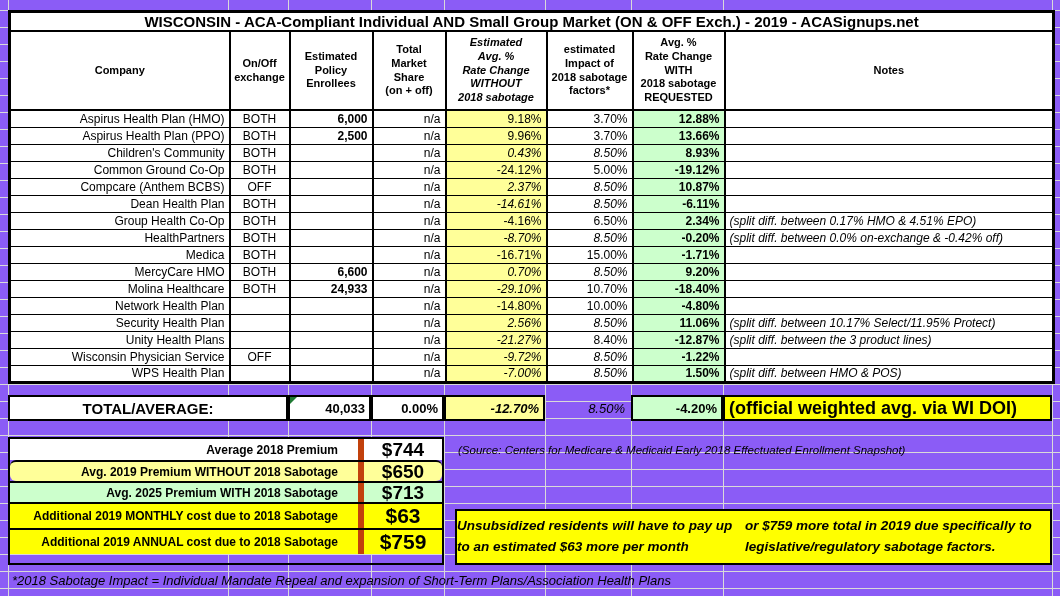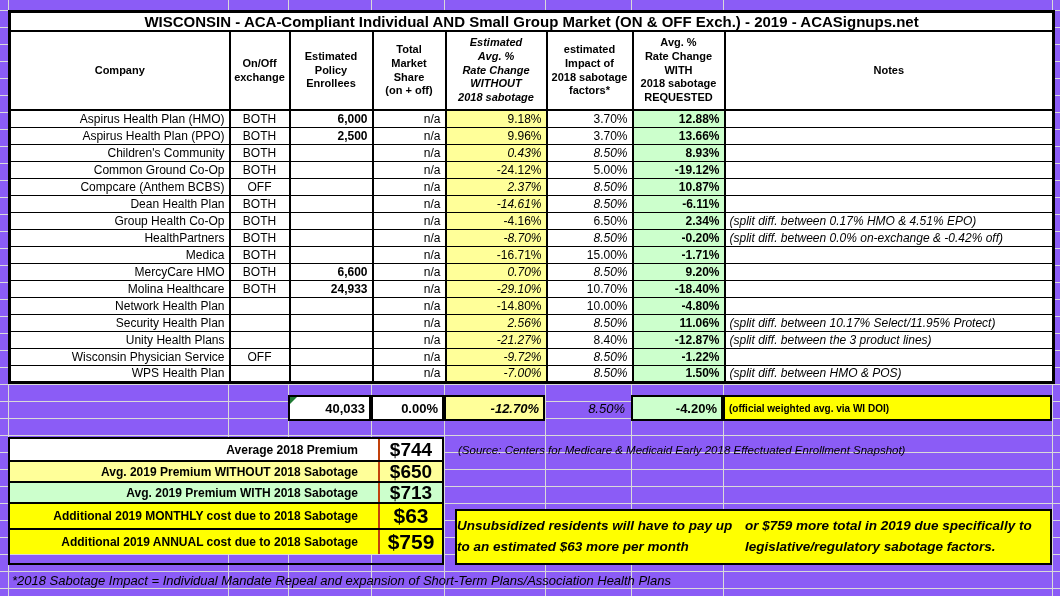--- a/index.html
+++ b/index.html
@@ -41,33 +41,33 @@
   .vb { font-weight:normal; } .vi { font-style:italic; }
 
   
   .tcell { position:absolute; top:395px; height:26px; border:2.5px solid #000; background:#fff; display:flex; align-items:center; font-weight:bold; font-size:13px; }
   .t-label { left:8px; width:280px; justify-content:center; font-size:15px; }
   .t-enr { left:288px; width:83px; justify-content:flex-end; padding-right:4px; }
   .t-share { left:371px; width:73px; justify-content:flex-end; padding-right:4px; }
   .t-wo { left:444px; width:101px; justify-content:flex-end; padding-right:4px; background:var(--pale-yellow); font-style:italic; }
   .t-imp { left:545px; width:86px; justify-content:flex-end; padding-right:6px; border:none; background:transparent; font-weight:normal; font-style:italic; }
   .t-wi { left:631px; width:92px; justify-content:flex-end; padding-right:4px; background:var(--pale-green); }
-  .t-note { left:723px; width:329px; justify-content:flex-start; padding-left:4px; background:var(--bright-yellow); font-size:10px; }
+  .t-note { left:723px; width:329px; justify-content:flex-start; padding-left:4px; background:var(--bright-yellow); font-size:18px; }
   .corner-flag { position:absolute; top:0; left:0; width:0; height:0; border-top:7px solid #1f7a33; border-right:7px solid transparent; }
 
   
   .summary-box { position:absolute; left:8px; top:437px; width:436px; height:128px; border:2.5px solid #000; display:flex; flex-direction:column; }
   .srow { display:flex; border-top:2px solid #000; }
   .srow:first-child { border-top:none; }
   .srow-sm { height:21px; } .srow-lg { height:26px; }
   .slabel { flex:1; display:flex; align-items:center; justify-content:flex-end; padding-right:20px; font-weight:bold; font-size:12px; }
-  .svalue { width:64px; border-left:2px solid #c2410c; display:flex; align-items:center; justify-content:center; font-weight:bold; font-size:19px; }
+  .svalue { width:84px; border-left:6px solid #c2410c; display:flex; align-items:center; justify-content:center; font-weight:bold; font-size:19px; }
   .srow-lg .svalue { font-size:21px; }
   .bg-white { background:#fff; }
-  .bg-pyellow { background:var(--pale-yellow); }
+  .bg-pyellow { background:var(--pale-yellow);border-radius:6px; }
   .bg-pgreen { background:var(--pale-green); }
   .bg-byellow { background:var(--bright-yellow); }
 
   .source-note { position:absolute; left:458px; top:437px; height:25px; display:flex; align-items:center; font-style:italic; font-size:11.5px; }
   .sabotage-box { position:absolute; left:455px; top:509px; width:597px; height:56px; background:var(--bright-yellow); border:2.5px solid #000; display:flex; flex-direction:row; align-items:center; justify-content:center; font-weight:bold; font-style:italic; font-size:13.5px; line-height:1.55; }
   .footnote { position:absolute; left:12px; top:570px; height:21px; display:flex; align-items:center; font-style:italic; font-size:13px; }
 
   :root { --pale-yellow:#FFFF99; --pale-green:#CCFFCC; --bright-yellow:#FFFF00; }
 </style>
 </head>
@@ -276,41 +276,42 @@
           <td class="c-enr"></td>
           <td class="c-share">n/a</td>
           <td class="c-wo vi">-7.00%</td>
           <td class="c-imp vi">8.50%</td>
           <td class="c-wi">1.50%</td>
           <td class="c-note">(split diff. between HMO &amp; POS)</td>
         </tr>
       </tbody>
   </table>
 
+  <div class="tcell t-label">TOTAL/AVERAGE:</div>
   <div class="tcell t-enr">
     <span class="corner-flag"></span>
     <span>40,033</span>
   </div>
   <div class="tcell t-share">0.00%</div>
   <div class="tcell t-wo">-12.70%</div>
   <div class="tcell t-imp">8.50%</div>
   <div class="tcell t-wi">-4.20%</div>
   <div class="tcell t-note">(official weighted avg. via WI DOI)</div>
 
   <div class="summary-box">
     <div class="srow srow-sm bg-white">
       <div class="slabel">Average 2018 Premium</div>
       <div class="svalue">$744</div>
     </div>
     <div class="srow srow-sm bg-pyellow">
       <div class="slabel">Avg. 2019 Premium WITHOUT 2018 Sabotage</div>
       <div class="svalue">$650</div>
     </div>
     <div class="srow srow-sm bg-pgreen">
-      <div class="slabel">Avg. 2019 Premium WITH 2018 Sabotage</div>
+      <div class="slabel">Avg. 2025 Premium WITH 2018 Sabotage</div>
       <div class="svalue">$713</div>
     </div>
     <div class="srow srow-lg bg-byellow">
       <div class="slabel">Additional 2019 MONTHLY cost due to 2018 Sabotage</div>
       <div class="svalue">$63</div>
     </div>
     <div class="srow srow-lg bg-byellow">
       <div class="slabel">Additional 2019 ANNUAL cost due to 2018 Sabotage</div>
       <div class="svalue">$759</div>
     </div>

